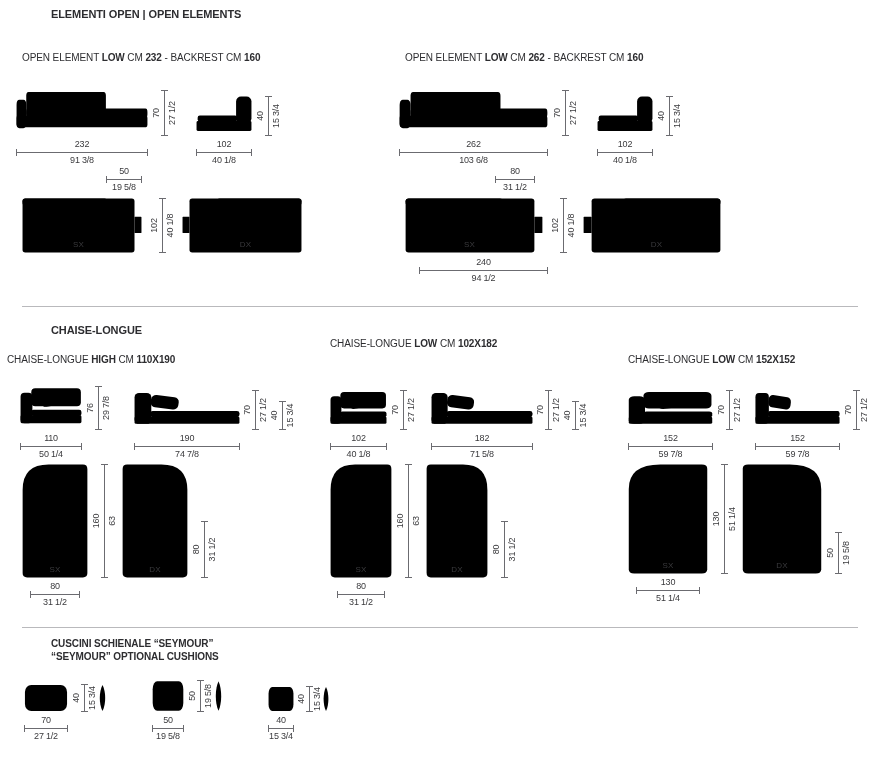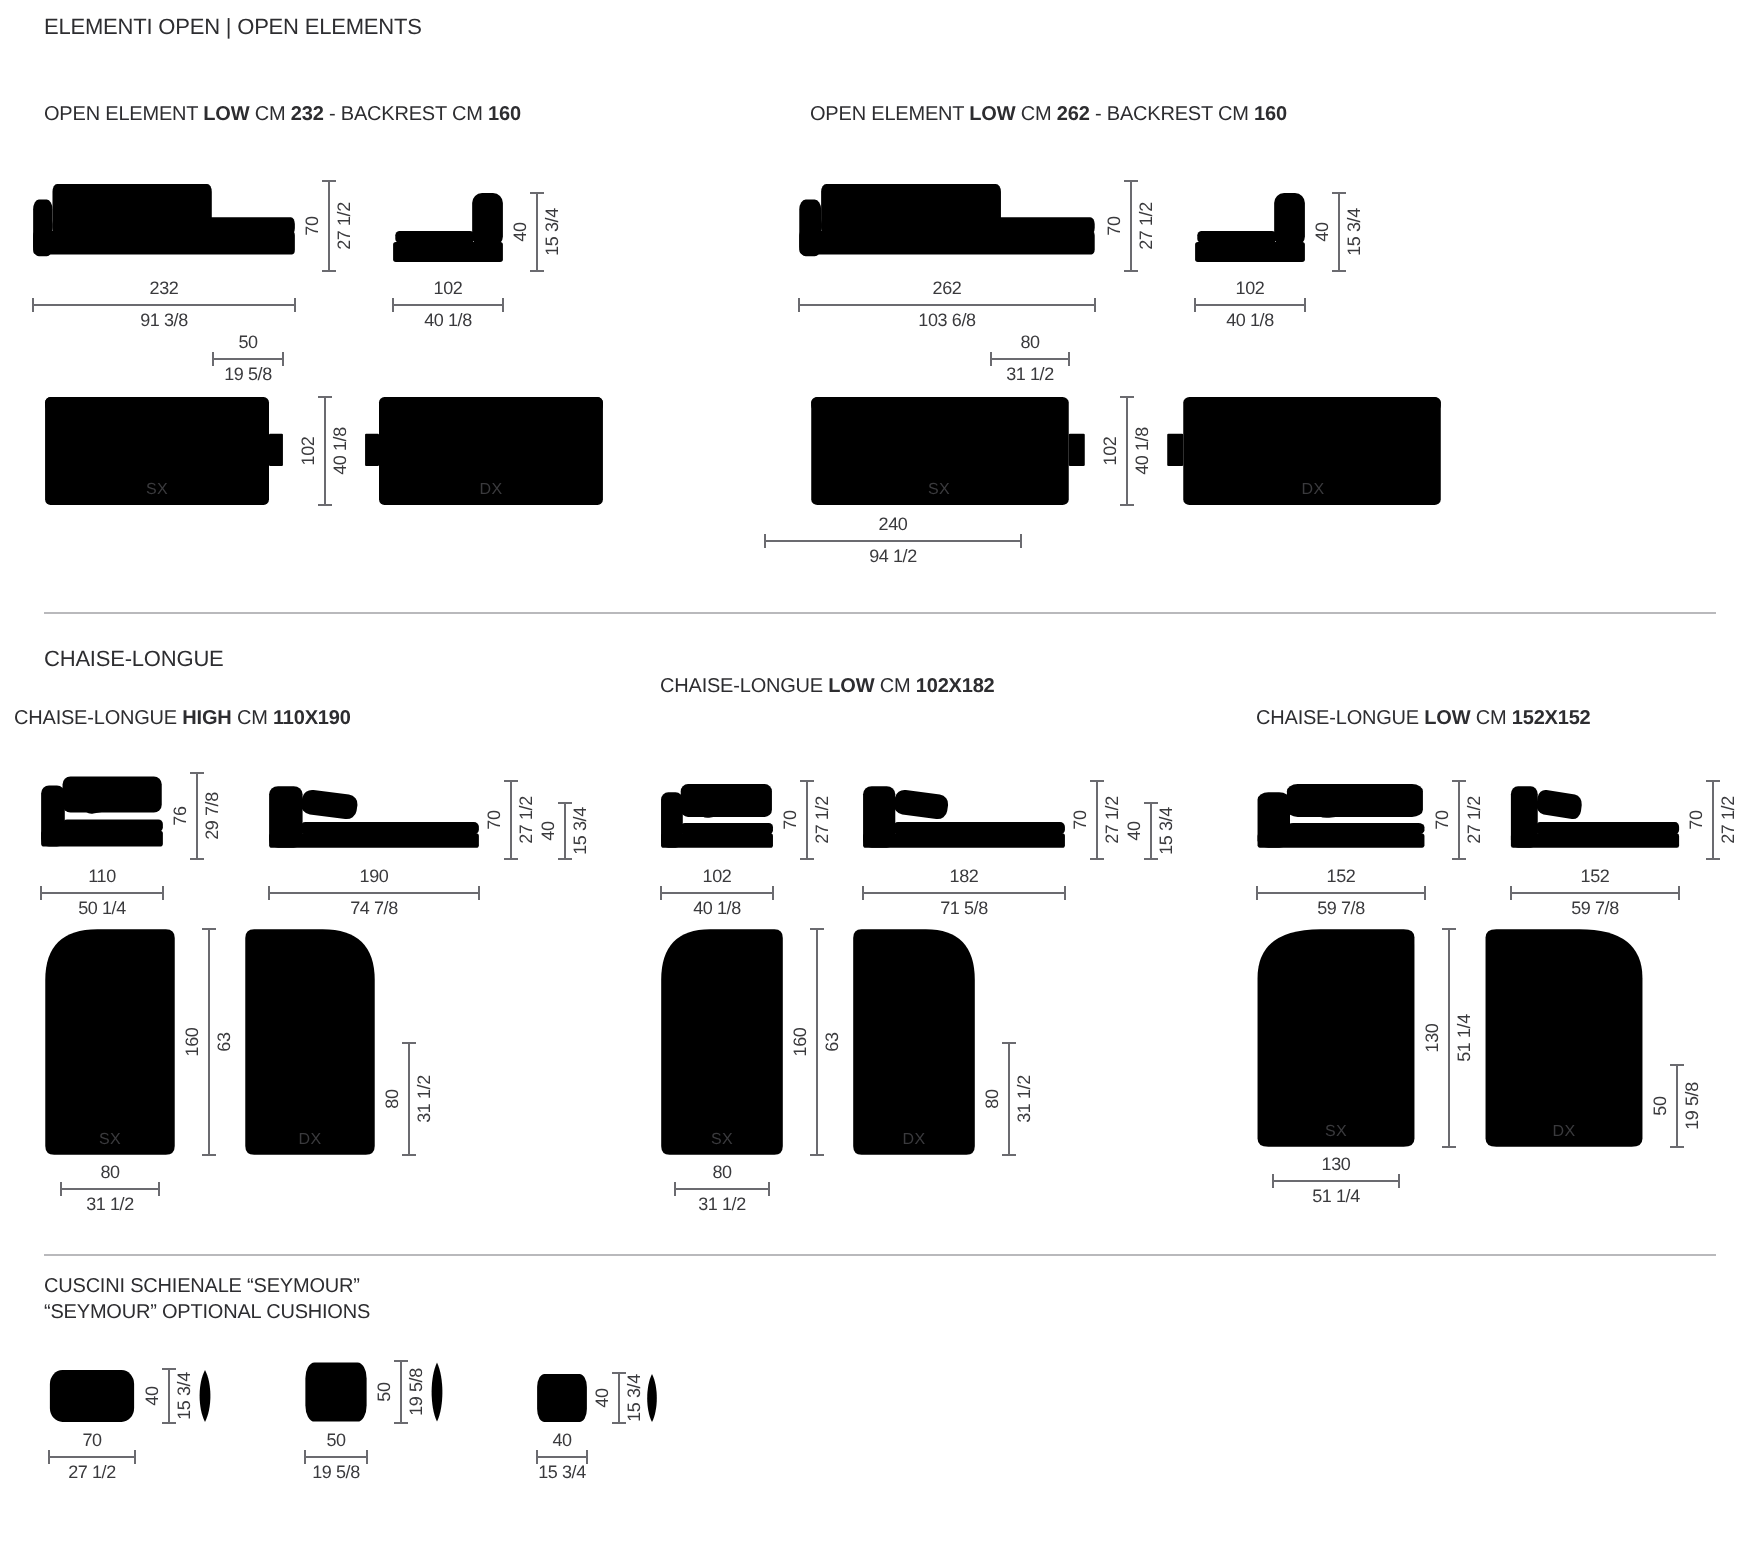--- a/index.html
+++ b/index.html
@@ -1,20 +1,20 @@
 <!DOCTYPE html>
 <html><head>
 <meta charset="utf-8">
 <style>
   * { margin:0; padding:0; box-sizing:border-box; }
   html,body { background:#fff; }
   body { font-family:"Liberation Sans", sans-serif; }
   .page { position:relative; width:880px; height:772px; background:#ffffff; color:#323235; overflow:hidden; }
 
-  .h1 { position:absolute; font-size:11px; font-weight:normal; letter-spacing:-0.1px; white-space:nowrap; color:#2d2d30; }
+  .h1 { position:absolute; font-size:11px; font-weight:bold; letter-spacing:-0.1px; white-space:nowrap; color:#2d2d30;margin-left:29px; }
   .t  { position:absolute; font-size:10px; letter-spacing:-0.1px; white-space:nowrap; color:#2d2d30; }
   .t b { font-weight:bold; }
   .rule { position:absolute; left:22px; width:836px; height:1px; background:#b9b9bc; }
 
   .fig { position:absolute; overflow:visible; }
   svg line, svg rect, svg path { vector-effect:non-scaling-stroke; }
 
   .dim { position:absolute; display:flex; flex-direction:column; align-items:center; }
   .dim-v { transform:rotate(-90deg); transform-origin:0 0; }
   .dim .cm, .dim .in { font-size:9px; line-height:9px; white-space:nowrap; color:#3a3a3d; letter-spacing:-0.2px; }
@@ -184,21 +184,21 @@
   <div class="dim dim-v" style="left:551px;top:253px;width:55px">
     <span class="cm">102</span>
       <span class="ln"></span>
       <span class="in">40 1/8</span>
   </div>
   <svg class="fig" style="left:583px;top:198px;width:138px;height:55px" viewBox="0 0 224 102" preserveAspectRatio="none">
       <use href="#g-plan-open" transform="translate(224 0) scale(-1 1)"></use>
     </svg>
   <span class="lbl" style="left:405px;top:240px;width:129px">SX</span>
   <span class="lbl" style="left:592px;top:240px;width:129px">DX</span>
-  <div class="dim" style="left:382px;top:258px;width:129px">
+  <div class="dim" style="left:419px;top:258px;width:129px">
     <span class="cm">240</span>
       <span class="ln"></span>
       <span class="in">94 1/2</span>
   </div>
 
   <div class="rule" style="top:306px"></div>
   <div class="h1" style="left:22px;top:324px">CHAISE-LONGUE</div>
 
   <div class="t" style="left:7px;top:354px">CHAISE-LONGUE <b>HIGH</b> CM <b>110X190</b></div>
   <svg class="fig" style="left:20px;top:386px;width:62px;height:44px" viewBox="0 0 110 78" preserveAspectRatio="none">

